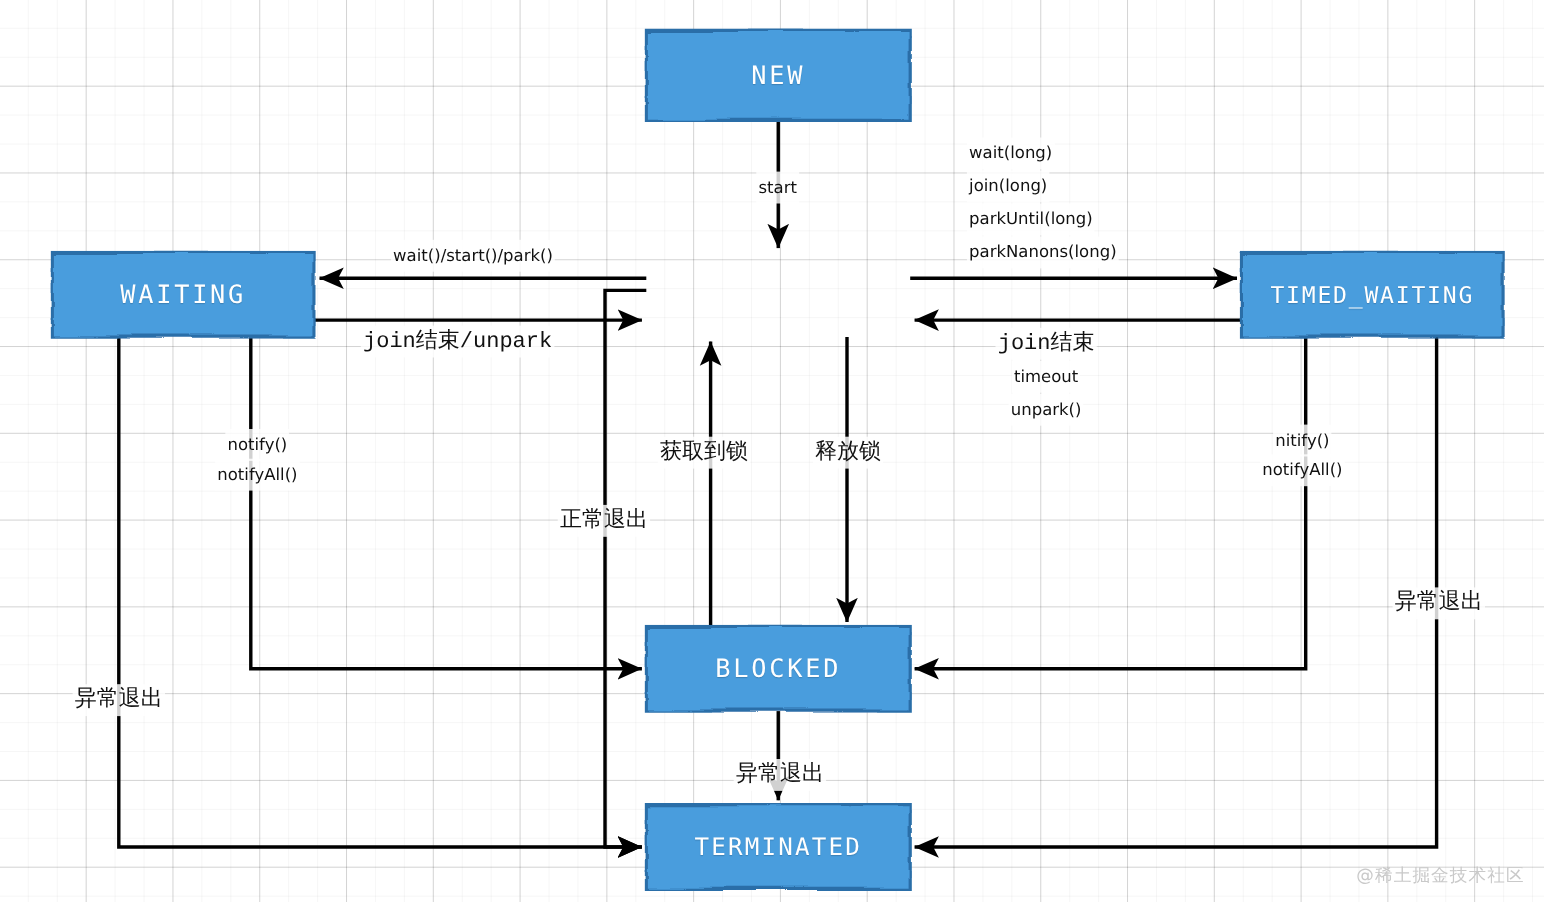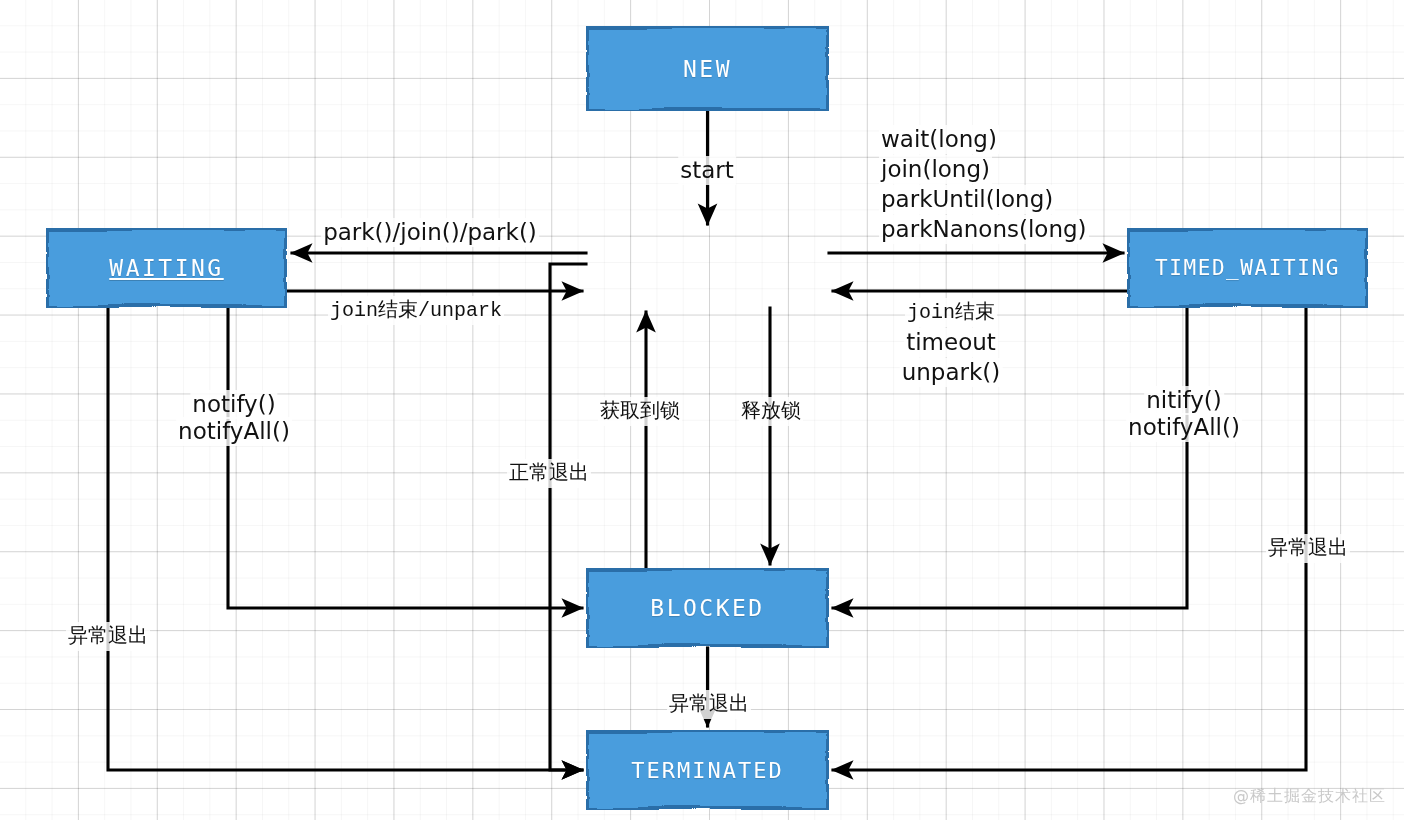--- a/index.html
+++ b/index.html
@@ -55,21 +55,21 @@
     z-index: 0;
   }
   .state-box .box-label {
     position: relative;
     z-index: 1;
     white-space: nowrap;
   }
   .edge-label {
     position: absolute;
     color: #111111;
-    font-size: 23px;
+    font-size: 15px;
     line-height: 29px;
     white-space: pre;
     z-index: 6;
     background: rgba(255,255,255,0.82);
     padding: 0 2px;
     user-select: none;
   }
   .edge-label.cn {
     font-family: Liberation Mono, monospace;
     font-size: 20px;
@@ -134,21 +134,21 @@
     </g>
   </svg>
 
   <div class="state-box" style="left:586px; top:26px; width:243px; height:85px;">
     <svg class="box-skin" viewBox="0 0 243 85" preserveAspectRatio="none">
       <path d="M1.5 1.5 L241.5 1.5 L241.5 83.5 L1.5 83.5 Z" fill="#4a9ddd" stroke="#2b6ea8" stroke-width="3" filter="url(#rough)"></path>
     </svg>
     <span class="box-label">NEW</span>
   </div>
 
-  <div class="state-box" style="left:46px; top:228px; width:241px; height:80px;text-decoration:underline;">
+  <div class="state-box" style="left:46px; top:228px; width:241px; height:80px;">
     <svg class="box-skin" viewBox="0 0 241 80" preserveAspectRatio="none">
       <path d="M1.5 1.5 L239.5 1.5 L239.5 78.5 L1.5 78.5 Z" fill="#4a9ddd" stroke="#2b6ea8" stroke-width="3" filter="url(#rough)"></path>
     </svg>
     <span class="box-label">WAITING</span>
   </div>
 
 
   <div class="state-box" style="left:1127px; top:228px; width:241px; height:80px;text-align:center;">
     <svg class="box-skin" viewBox="0 0 241 80" preserveAspectRatio="none">
       <path d="M1.5 1.5 L239.5 1.5 L239.5 78.5 L1.5 78.5 Z" fill="#4a9ddd" stroke="#2b6ea8" stroke-width="3" filter="url(#rough)"></path>
@@ -165,21 +165,21 @@
 
   <div class="state-box" style="left:586px; top:568px; width:243px; height:80px;">
     <svg class="box-skin" viewBox="0 0 243 80" preserveAspectRatio="none">
       <path d="M1.5 1.5 L241.5 1.5 L241.5 78.5 L1.5 78.5 Z" fill="#4a9ddd" stroke="#2b6ea8" stroke-width="3" filter="url(#rough)"></path>
     </svg>
     <span class="box-label">BLOCKED</span>
   </div>
 
   <div class="edge-label c" style="left:707px; top:156px;">start</div>
 
-  <div class="edge-label c" style="left:430px; top:218px;">park()/join()/park()</div>
+  <div class="edge-label c" style="left:430px; top:218px;">wait()/start()/park()</div>
 
   <div class="edge-label c cn" style="left:416px; top:296px;">join结束/unpark</div>
 
   <div class="edge-label l" style="left:879px; top:125px;">wait(long)</div>
   <div class="edge-label l" style="left:879px; top:155px;">join(long)</div>
   <div class="edge-label l" style="left:879px; top:185px;">parkUntil(long)</div>
   <div class="edge-label l" style="left:879px; top:215px;text-align:center;">parkNanons(long)</div>
 
   <div class="edge-label c cn" style="left:951px; top:298px;">join结束</div>
   <div class="edge-label c" style="left:951px; top:328px;">timeout</div>

